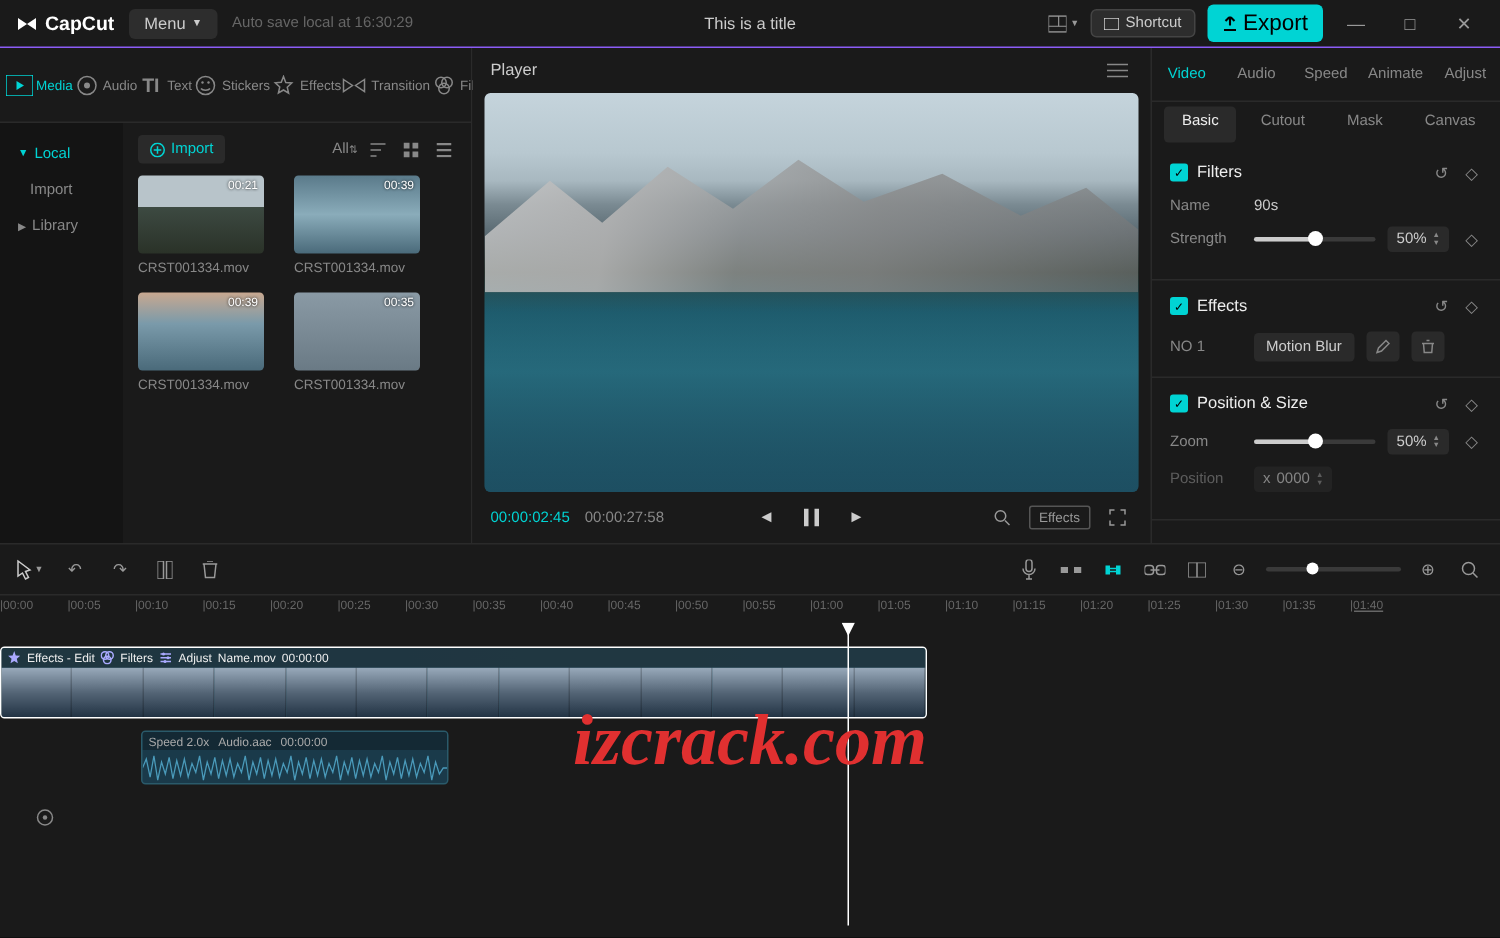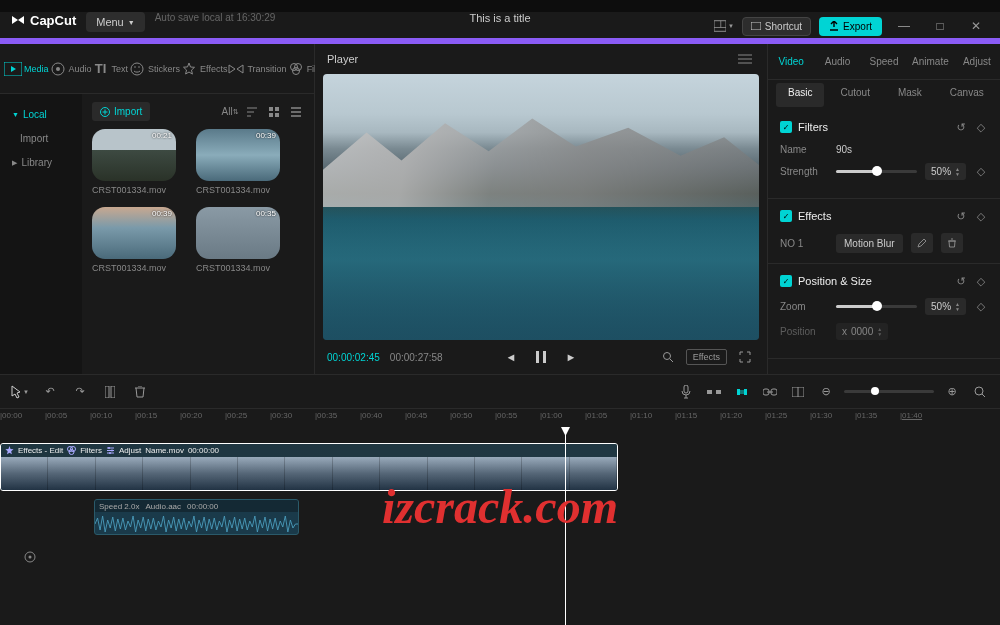--- a/index.html
+++ b/index.html
@@ -1,46 +1,46 @@
 <!DOCTYPE html>
 <html><head>
 <meta charset="utf-8">
 <style>
 * { margin:0; padding:0; box-sizing:border-box; font-family:-apple-system,BlinkMacSystemFont,"Segoe UI",Arial,sans-serif; }
 body { width:1000px; height:625px; background:#0d0d0d; color:#ccc; font-size:11px; overflow:hidden; position:relative; }
-.titlebar { height:32px; background:#1a1a1a; display:flex; align-items:flex-start; padding:0 10px; gap:10px; border-bottom:6px solid #8b5cf6;margin-top:12px; }
+.titlebar { height:32px; background:#1a1a1a; display:flex; align-items:center; padding:0 10px; gap:10px; border-bottom:1px solid #8b5cf6; }
 .logo { display:flex; align-items:center; gap:4px; color:#fff; font-weight:600; font-size:13px; }
 .logo-icon { width:16px; height:16px; }
 .menu-btn { background:#2d2d2d; border:none; color:#ccc; padding:4px 10px; border-radius:4px; font-size:11px; display:flex; align-items:center; gap:4px; cursor:pointer; }
 .auto-save { color:#666; font-size:10px; }
 .title-text { position:absolute; left:50%; transform:translateX(-50%); color:#ccc; font-size:11px; }
 .tb-right { margin-left:auto; display:flex; align-items:center; gap:8px; }
 .tb-icon { width:20px; height:20px; display:flex; align-items:center; justify-content:center; cursor:pointer; color:#999; }
 .shortcut-btn { background:#2d2d2d; border:1px solid #444; color:#ccc; padding:3px 8px; border-radius:4px; font-size:10px; display:flex; align-items:center; gap:4px; cursor:pointer; }
-.export-btn { background:#00d4d4; border:none; color:#000; padding:4px 10px; border-radius:4px; font-size:10px; font-weight:500; display:flex; align-items:center; gap:4px; cursor:pointer; }
+.export-btn { background:#00d4d4; border:none; color:#000; padding:4px 10px; border-radius:4px; font-size:15px; font-weight:500; display:flex; align-items:center; gap:4px; cursor:pointer; }
 .win-btn { width:28px; height:28px; display:flex; align-items:center; justify-content:center; cursor:pointer; color:#999; font-size:12px; }
 .main { display:flex; height:330px; }
 .left-panel { width:315px; background:#1a1a1a; display:flex; flex-direction:column; border-right:1px solid #2a2a2a; }
 .tool-tabs { display:flex; height:50px; border-bottom:1px solid #2a2a2a; padding:0 4px; }
 .tool-tab { flex:1; display:flex; align-items:center; justify-content:center; gap:2px; cursor:pointer; color:#888; font-size:9px; }
 .tool-tab.active { color:#00d4d4; }
 .tool-tab .ti { width:18px; height:18px; display:flex; align-items:center; justify-content:center; }
 .browser { display:flex; flex:1; }
 .sidebar { width:82px; background:#141414; padding:8px 0; }
 .side-item { padding:7px 12px; color:#888; font-size:10px; cursor:pointer; display:flex; align-items:center; gap:4px; }
 .side-item.active { color:#00d4d4; }
 .side-sub { padding:6px 12px 6px 20px; color:#888; font-size:10px; cursor:pointer; }
 .media-grid { flex:1; padding:8px 10px; }
 .media-toolbar { display:flex; align-items:center; margin-bottom:8px; }
 .import-btn { background:#2a2a2a; display:flex; align-items:center; gap:4px; color:#00d4d4; font-size:10px; padding:4px 8px; border-radius:3px; cursor:pointer; }
 .mt-right { margin-left:auto; display:flex; gap:6px; align-items:center; }
 .mt-icon { width:16px; height:16px; display:flex; align-items:center; justify-content:center; cursor:pointer; color:#888; font-size:10px; }
 .thumbs { display:flex; flex-wrap:wrap; gap:12px; }
 .thumb { width:92px; }
-.thumb-img { width:84px; height:52px; border-radius:13px; position:relative; overflow:hidden; }
+.thumb-img { width:84px; height:52px; border-radius:3px; position:relative; overflow:hidden; }
 .mountain1 { background:linear-gradient(to bottom,#b8c4ca 0%,#b8c4ca 40%,#3d4a42 40%,#2a3228 100%); }
 .mountain2 { background:linear-gradient(to bottom,#5a7a8a 0%,#8aacba 50%,#4a6a7a 100%); }
 .mountain3 { background:linear-gradient(to bottom,#c8a890 0%,#7a9aaa 40%,#4a6a7a 100%); }
 .mountain4 { background:linear-gradient(to bottom,#8a9aa5 0%,#6a7a85 100%); }
 .thumb-dur { position:absolute; top:2px; right:4px; color:#fff; font-size:8px; text-shadow:0 0 2px #000; }
 .thumb-name { color:#888; font-size:9px; margin-top:4px; overflow:hidden; text-overflow:ellipsis; }
 .player-panel { flex:1; background:#1a1a1a; display:flex; flex-direction:column; border-right:1px solid #2a2a2a; }
 .player-header { height:30px; display:flex; align-items:center; padding:0 12px; color:#ccc; font-size:11px; }
 .ph-right { margin-left:auto; display:flex; align-items:center; }
 .viewport { flex:1; margin:0 8px; border-radius:4px; overflow:hidden; position:relative; background:linear-gradient(to bottom,#c5d4dc 0%,#b8c8d0 15%,#a8b8c0 22%,#7a8a92 28%,#5a6a72 35%,#2a3a32 45%,#1a5a6a 55%,#2a7a8a 70%,#1a4a5a 100%); }

